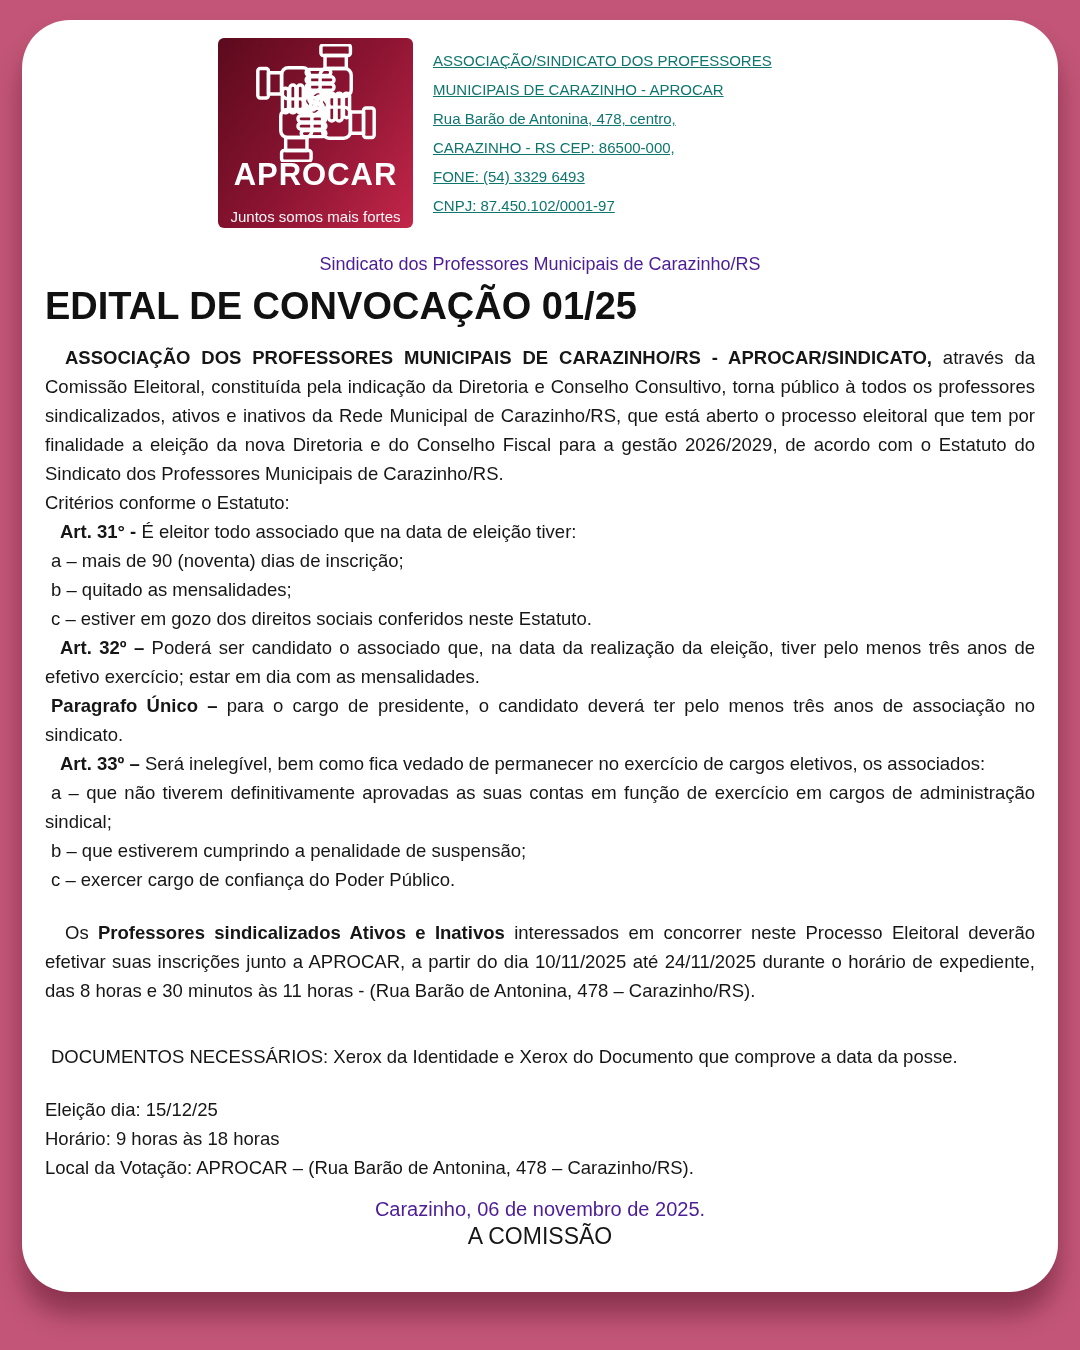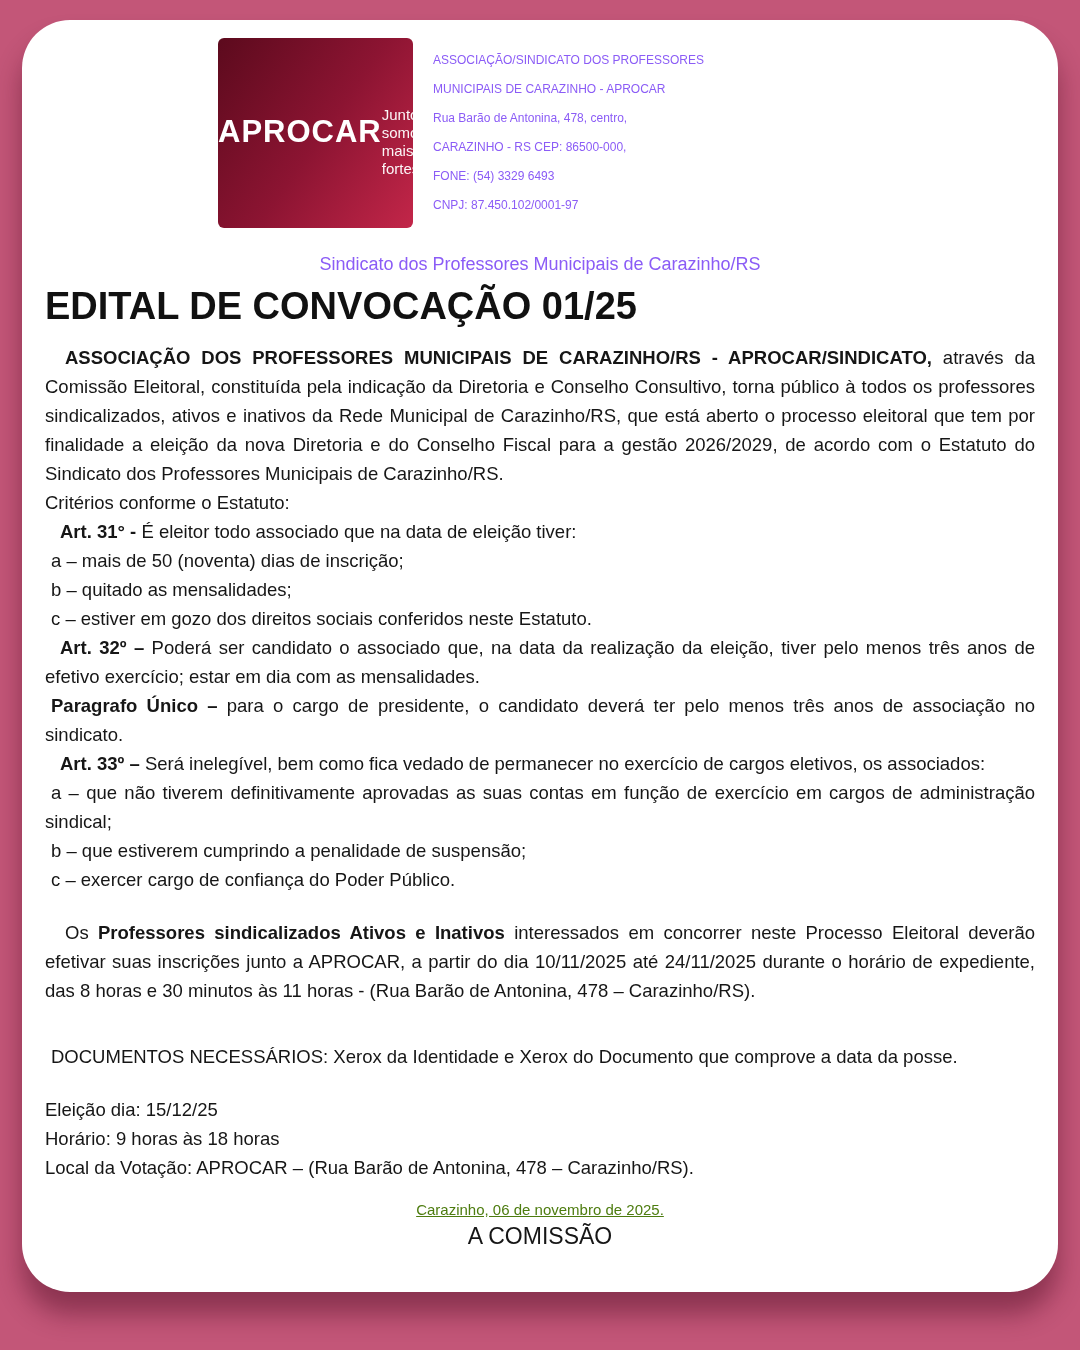--- a/index.html
+++ b/index.html
@@ -13,41 +13,41 @@
     position:absolute;left:22px;top:20px;width:1036px;height:1272px;
     background:#ffffff;border-radius:48px;
     box-shadow:0 22px 26px rgba(72,8,32,.45);
   }
   .content{padding:0 23px;}
   
   .header-row{display:flex;align-items:flex-start;gap:20px;padding:18px 0 0 173px;}
   .logo{
     width:195px;height:190px;border-radius:6px;flex:0 0 auto;
     background:linear-gradient(125deg,#5c0a1d 0%,#8c1432 52%,#c32649 100%);
-    display:flex;align-items:center;justify-content:flex-start;
+    display:flex;flex-direction:column;align-items:center;justify-content:flex-start;
     color:#fff;
   }
   .logo svg{margin-top:6px;}
   .logo-name{font-size:31px;font-weight:bold;letter-spacing:1px;line-height:30px;margin-top:-2px;}
   .logo-tagline{font-size:15px;line-height:18px;margin-top:18px;opacity:.96;}
-  .org-info{font-size:12px;line-height:29px;color:#8b5cf6;padding-top:8px;}
+  .org-info{font-size:15px;line-height:29px;color:#0f766e;padding-top:8px;text-decoration:underline;}
   
-  .subtitle{text-align:center;font-size:18px;color:#8b5cf6;margin-top:26px;}
+  .subtitle{text-align:center;font-size:18px;color:#4c1d95;margin-top:26px;}
   .title{text-align:left;font-size:38px;line-height:42px;font-weight:bold;color:#111;margin:10px 0 0 0;}
   
   .bt{font-size:18.5px;line-height:29px;color:#161616;text-align:justify;margin:0;}
   .b{font-weight:bold;}
   .ind-lg{text-indent:20px;}
   .ind-md{text-indent:15px;}
   .ind-sm{text-indent:6px;}
   .mt-p1{margin-top:16px;}
   .mt-blk{margin-top:24px;}
   .mt-doc{margin-top:37px;}
   .mt-ele{margin-top:24px;}
-  .footer-date{text-align:center;font-size:15px;line-height:27px;color:#4d7c0f;margin-top:14px;text-decoration:underline;}
+  .footer-date{text-align:center;font-size:20px;line-height:27px;color:#4c1d95;margin-top:14px;}
   .footer-sig{text-align:center;font-size:23px;line-height:27px;color:#161616;}
 </style>
 </head>
 <body>
 
 <div class="card">
   <div class="content">
 
     <div class="header-row">
       <div class="logo">
@@ -83,21 +83,21 @@
     </div>
 
     <div class="subtitle">Sindicato dos Professores Municipais de Carazinho/RS</div>
     <h1 class="title">EDITAL DE CONVOCAÇÃO 01/25</h1>
 
     <p class="bt ind-lg mt-p1"><span class="b">ASSOCIAÇÃO DOS PROFESSORES MUNICIPAIS DE CARAZINHO/RS  - APROCAR/SINDICATO,</span><span> através da Comissão Eleitoral, constituída pela indicação da Diretoria e Conselho Consultivo, torna público à todos os professores sindicalizados, ativos e inativos da Rede Municipal de Carazinho/RS, que está aberto o processo eleitoral que tem por finalidade a eleição da nova Diretoria e do Conselho Fiscal para a gestão 2026/2029, de acordo com o Estatuto do Sindicato dos Professores Municipais de Carazinho/RS.</span></p>
 
     <p class="bt">Critérios conforme o Estatuto:</p>
 
     <p class="bt ind-md"><span class="b">Art. 31° - </span><span>É eleitor todo associado que na data de eleição tiver:</span></p>
-    <p class="bt ind-sm">a – mais de 50 (noventa) dias de inscrição;</p>
+    <p class="bt ind-sm">a – mais de 90 (noventa) dias de inscrição;</p>
     <p class="bt ind-sm">b – quitado as mensalidades;</p>
     <p class="bt ind-sm">c – estiver em gozo dos direitos sociais conferidos neste Estatuto.</p>
 
     <p class="bt ind-md"><span class="b">Art. 32º – </span><span>Poderá ser candidato o associado que, na data da realização da eleição, tiver pelo menos três anos de efetivo exercício; estar em dia com as mensalidades.</span></p>
 
     <p class="bt ind-sm"><span class="b">Paragrafo Único – </span><span>para o cargo de presidente, o candidato deverá ter pelo menos três anos de associação no sindicato.</span></p>
 
     <p class="bt ind-md"><span class="b">Art. 33º – </span><span>Será inelegível, bem como fica vedado de permanecer no exercício de cargos eletivos, os associados:</span></p>
     <p class="bt ind-sm">a – que não tiverem definitivamente aprovadas as suas contas em função de exercício em cargos de administração sindical;</p>
     <p class="bt ind-sm">b – que estiverem cumprindo a penalidade de suspensão;</p>

